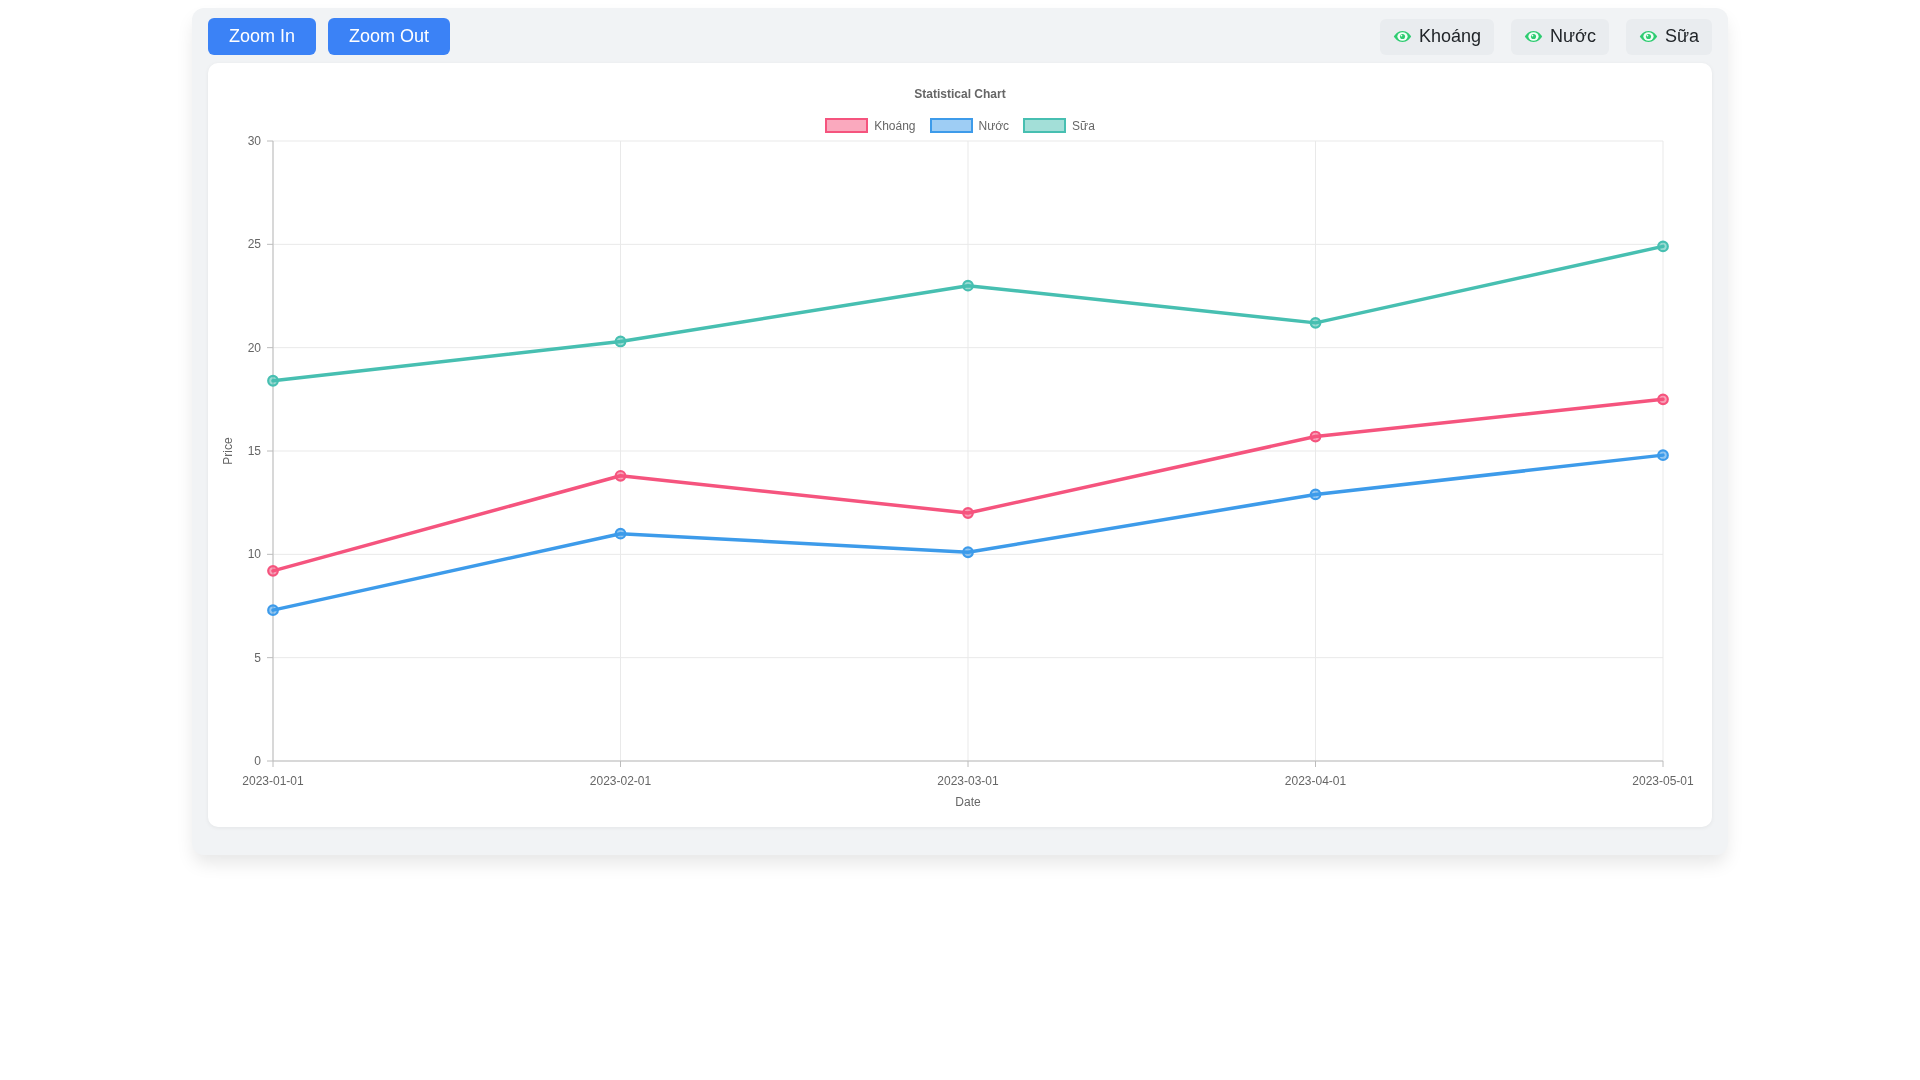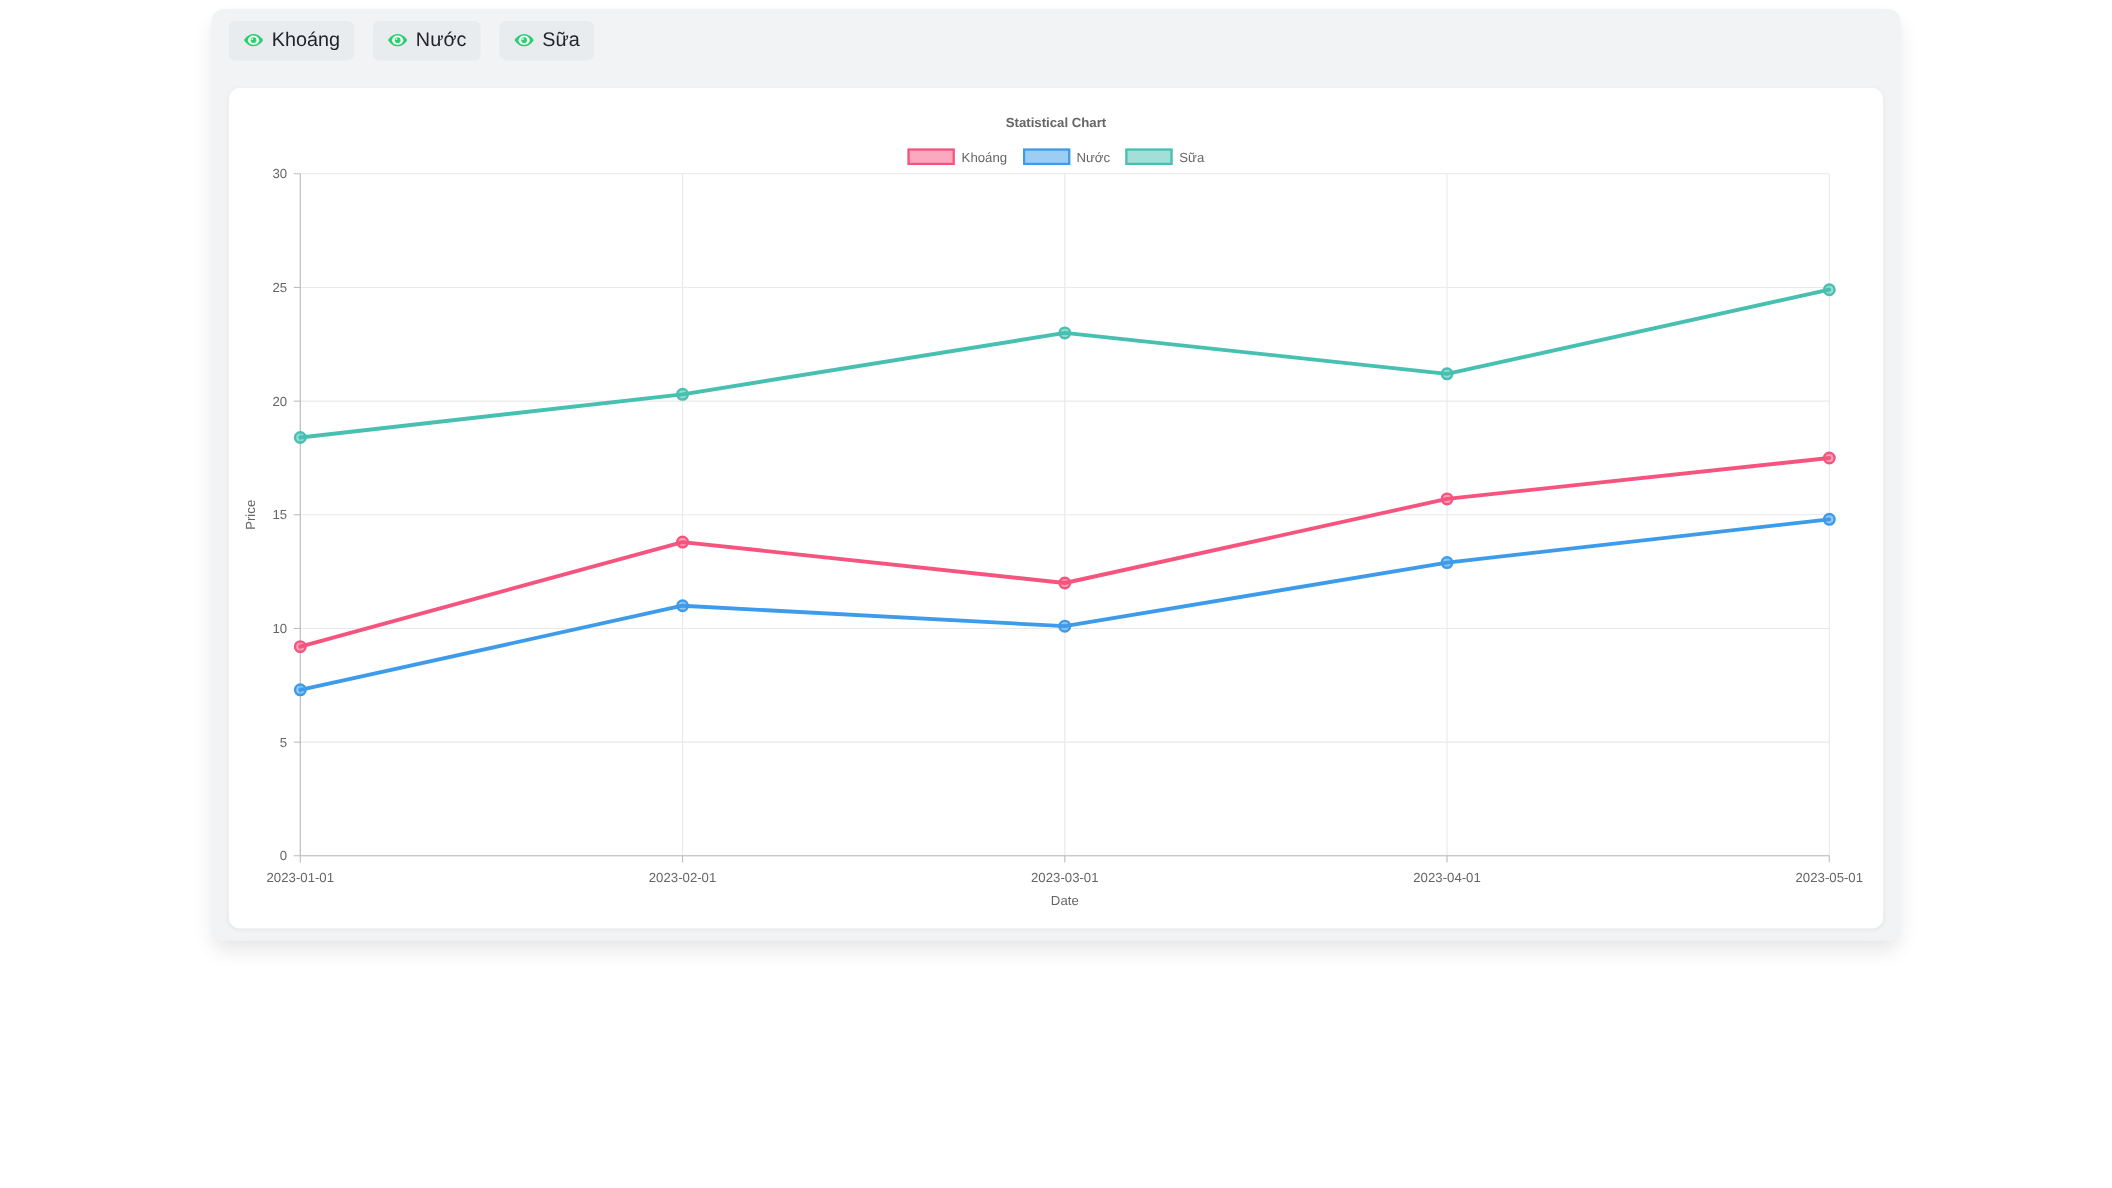--- a/index.html
+++ b/index.html
@@ -22,21 +22,21 @@
     font-family:inherit; display:flex; align-items:center;
   }
   .toggle-btn {
     height:36px; padding:0 13px; border:none; border-radius:6px;
     background:#e9ecef; color:#212529; font-size:18px; cursor:pointer;
     font-family:inherit; display:flex; align-items:center; gap:7px;
   }
   .toggle-btn svg { display:block; }
 
   .chart-card {
-    position:relative; margin-top:25px; width:1504px; height:764px;
+    position:relative; margin-top:8px; width:1504px; height:764px;
     background:#ffffff; border-radius:10px;
     box-shadow:0 1px 4px rgba(0,0,0,0.06);
   }
   .chart-title {
     position:absolute; top:24px; left:0; width:100%; text-align:center;
     font-size:12px; font-weight:bold; color:#666666;
   }
   .chart-legend {
     position:absolute; top:55px; left:0; width:100%;
     display:flex; justify-content:center; align-items:center; gap:14px;
@@ -45,20 +45,24 @@
   .swatch { width:43px; height:15px; border:2px solid; display:inline-block; }
   .legend-label { font-size:12px; color:#666666; }
 
   #plot { position:absolute; left:0; top:0; }
 </style>
 </head>
 <body>
 
 <div class="main-panel">
   <div class="toolbar">
+    <div class="toolbar-left">
+      <button class="zoom-btn">Zoom In</button>
+      <button class="zoom-btn">Zoom Out</button>
+    </div>
     <div class="toolbar-right" id="toggles">
         <button class="toggle-btn">
           <svg width="19" height="19" viewBox="0 0 20 20">
             <path d="M10 4.2 C5.2 4.2 1.9 8.2 0.9 10 C1.9 11.8 5.2 15.8 10 15.8 C14.8 15.8 18.1 11.8 19.1 10 C18.1 8.2 14.8 4.2 10 4.2 Z" fill="#2ecc71"></path>
             <ellipse cx="10" cy="10" rx="5.4" ry="4.4" fill="#f2fff7"></ellipse>
             <circle cx="10" cy="10" r="2.7" fill="#2ecc71"></circle>
             <circle cx="8.9" cy="9" r="0.9" fill="#f2fff7"></circle>
           </svg>
           <span>Khoáng</span>
         </button>

